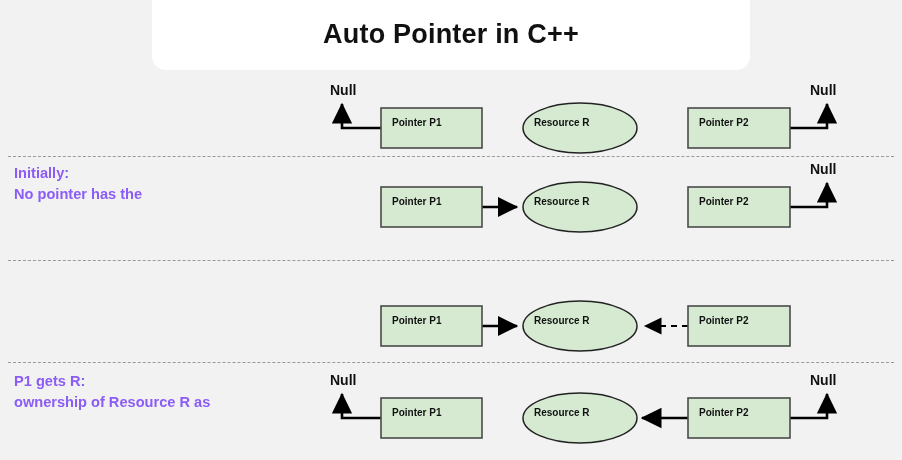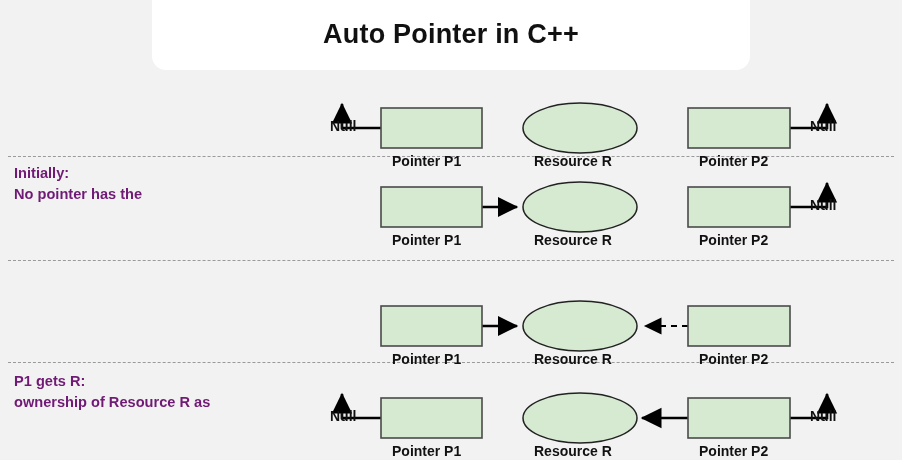--- a/index.html
+++ b/index.html
@@ -44,40 +44,39 @@
   .div-2 { top: 260px; }
   .div-3 { top: 362px; }
 
   
   .caption {
     position: absolute;
     left: 14px;
     width: 310px;
     font-size: 14.6px;
     font-weight: 700;
-    color: #701a75;
+    color: #8b5cf6;
     line-height: 20.5px;
   }
   .cap-1 { top: 85px; }
   .cap-2 { top: 167px; margin-top: 44px; }
   .caption div { white-space: nowrap; }
 
   
   .diagram { position: absolute; left: 320px; top: 0; width: 582px; height: 100%; }
   .diagram svg { position: absolute; left: 0; top: 0; overflow: visible; }
 
   .nodebox-label, .ellipse-label, .null-label {
     position: absolute;
     font-weight: 700;
     color: #111111;
     white-space: nowrap;
     pointer-events: none;
-    margin-top: 36px;
-  }
-  .nodebox-label, .ellipse-label { font-size: 14px; }
+  }
+  .nodebox-label, .ellipse-label { font-size: 10px; }
   .null-label { font-size: 14px; }
 </style>
 </head>
 <body>
 
 <div id="page">
 
   <div class="title-panel">
     <div class="title-text">Auto Pointer in C++</div>
   </div>

